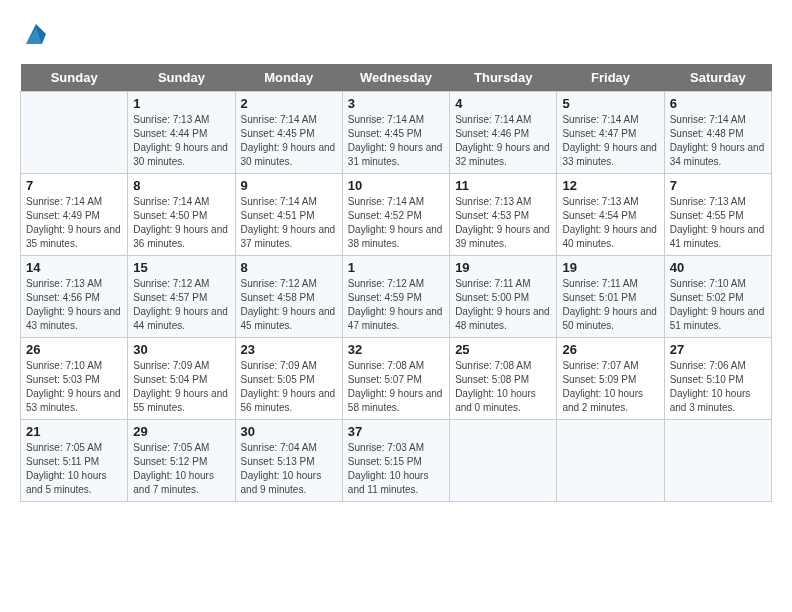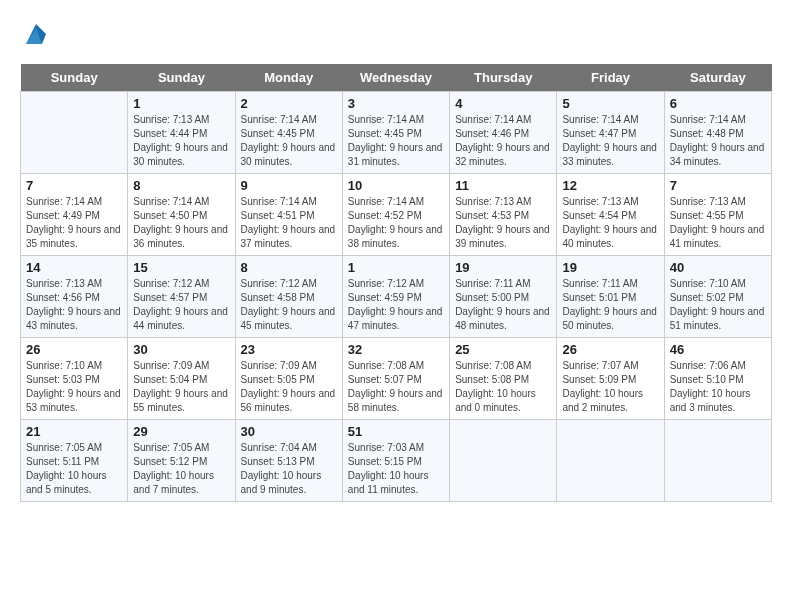--- a/index.html
+++ b/index.html
@@ -229,39 +229,39 @@
         </td>
         <td>
           <span class="day-number">25</span>
           <div class="day-detail">Sunrise: 7:08 AM<br>Sunset: 5:08 PM<br>Daylight: 10 hours and 0 minutes.</div>
         </td>
         <td>
           <span class="day-number">26</span>
           <div class="day-detail">Sunrise: 7:07 AM<br>Sunset: 5:09 PM<br>Daylight: 10 hours and 2 minutes.</div>
         </td>
         <td>
-          <span class="day-number">46</span>
+          <span class="day-number">27</span>
           <div class="day-detail">Sunrise: 7:06 AM<br>Sunset: 5:10 PM<br>Daylight: 10 hours and 3 minutes.</div>
         </td>
       </tr>
       <tr>
         <td>
           <span class="day-number">21</span>
           <div class="day-detail">Sunrise: 7:05 AM<br>Sunset: 5:11 PM<br>Daylight: 10 hours and 5 minutes.</div>
         </td>
         <td>
           <span class="day-number">29</span>
           <div class="day-detail">Sunrise: 7:05 AM<br>Sunset: 5:12 PM<br>Daylight: 10 hours and 7 minutes.</div>
         </td>
         <td>
           <span class="day-number">30</span>
           <div class="day-detail">Sunrise: 7:04 AM<br>Sunset: 5:13 PM<br>Daylight: 10 hours and 9 minutes.</div>
         </td>
         <td>
-          <span class="day-number">51</span>
+          <span class="day-number">37</span>
           <div class="day-detail">Sunrise: 7:03 AM<br>Sunset: 5:15 PM<br>Daylight: 10 hours and 11 minutes.</div>
         </td>
         <td class="empty-cell"></td>
         <td class="empty-cell"></td>
         <td class="empty-cell"></td>
       </tr>
     </tbody>
 </table>
 
 </body></html>

